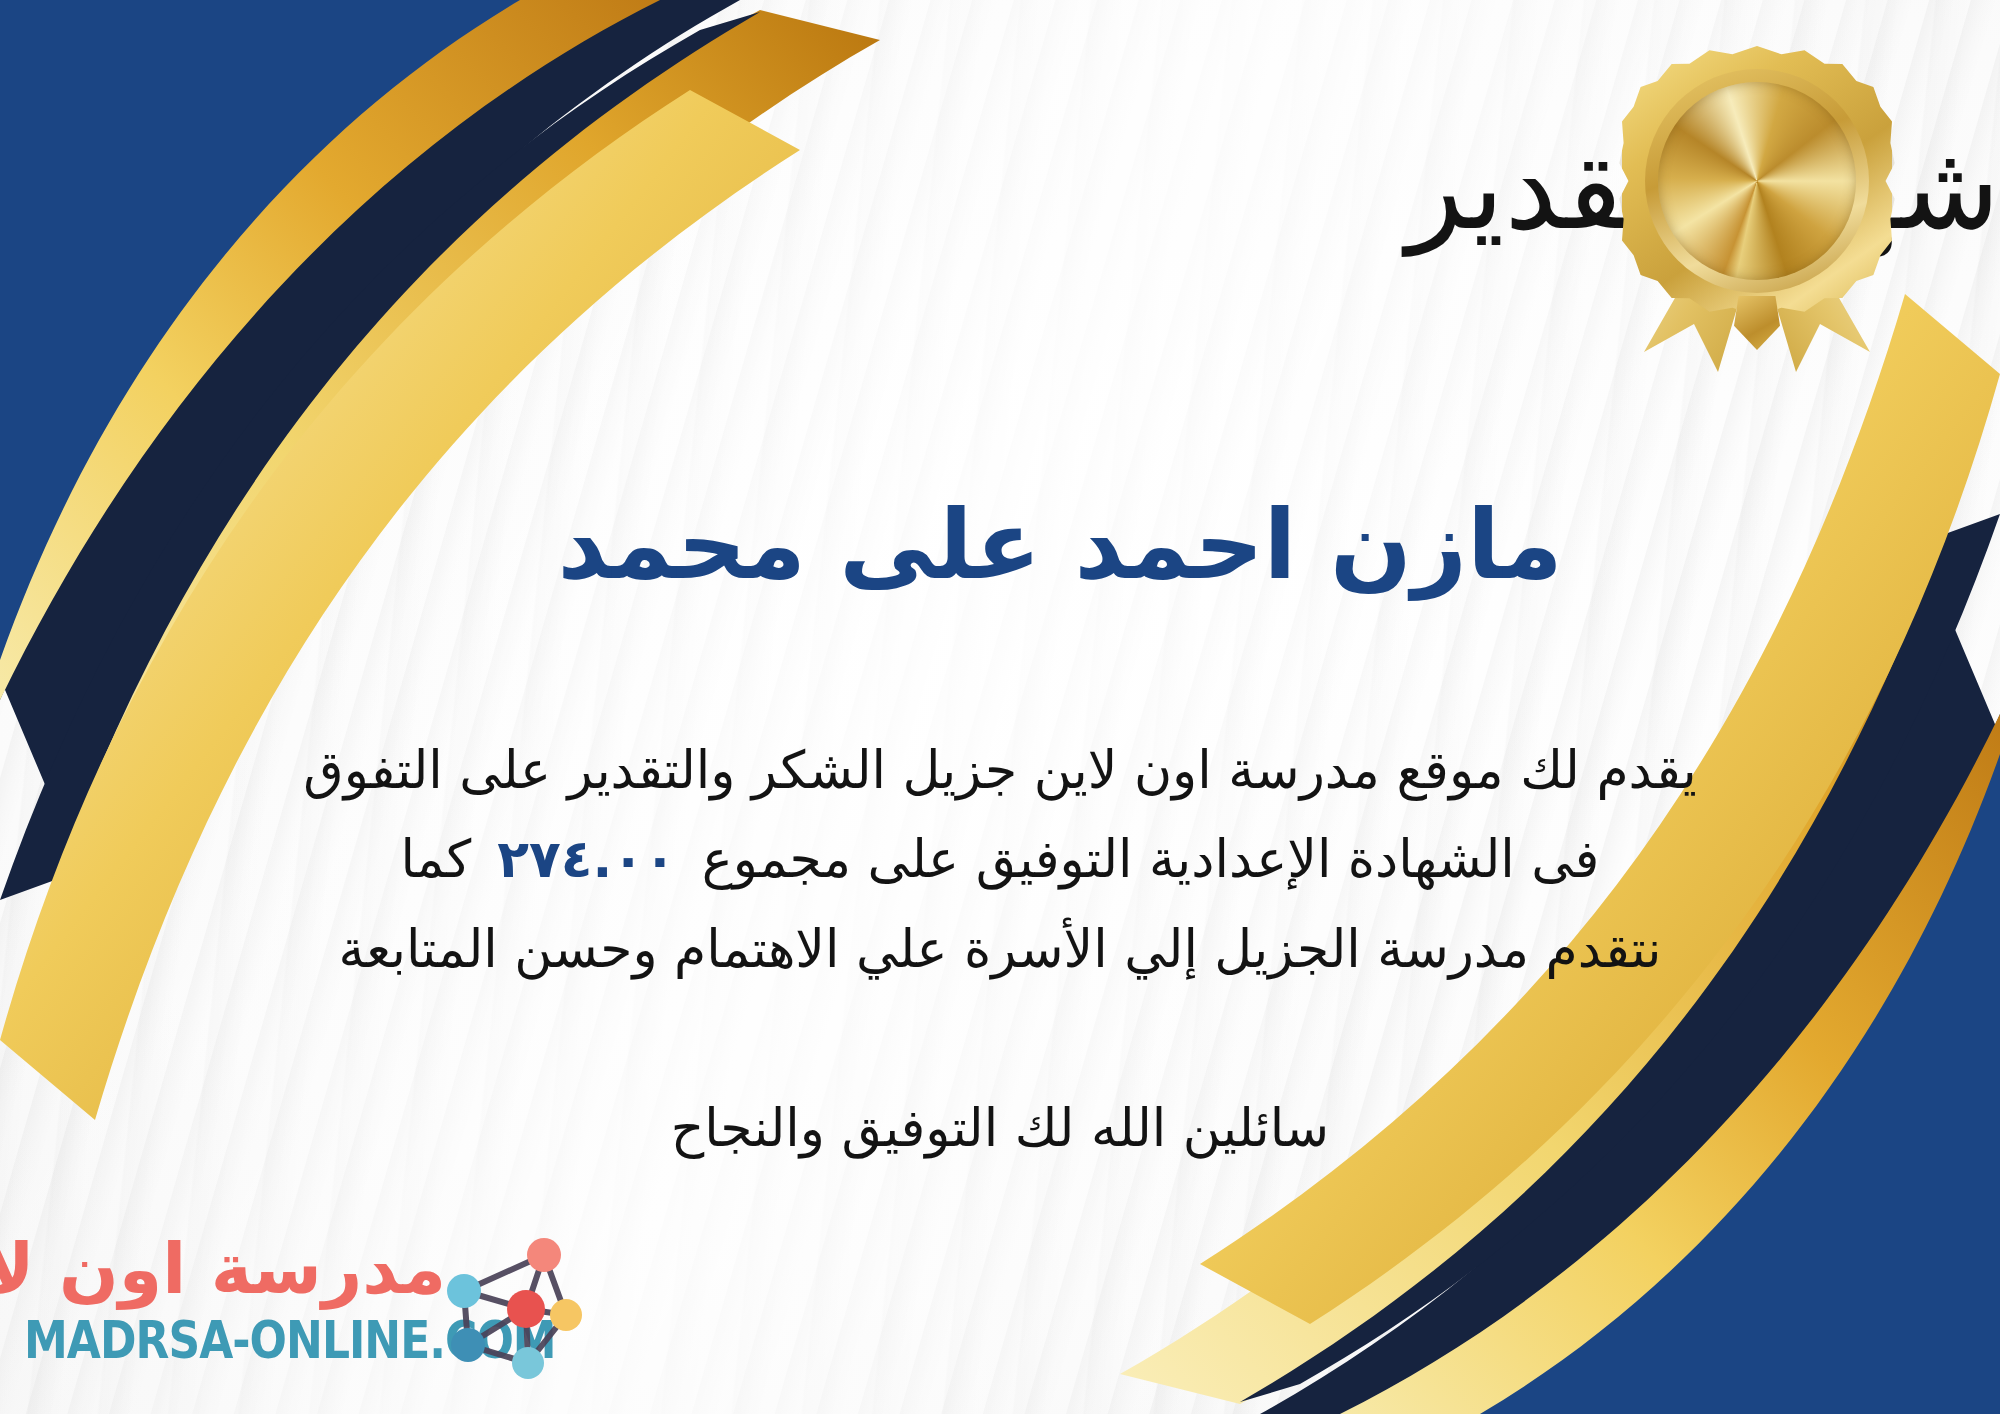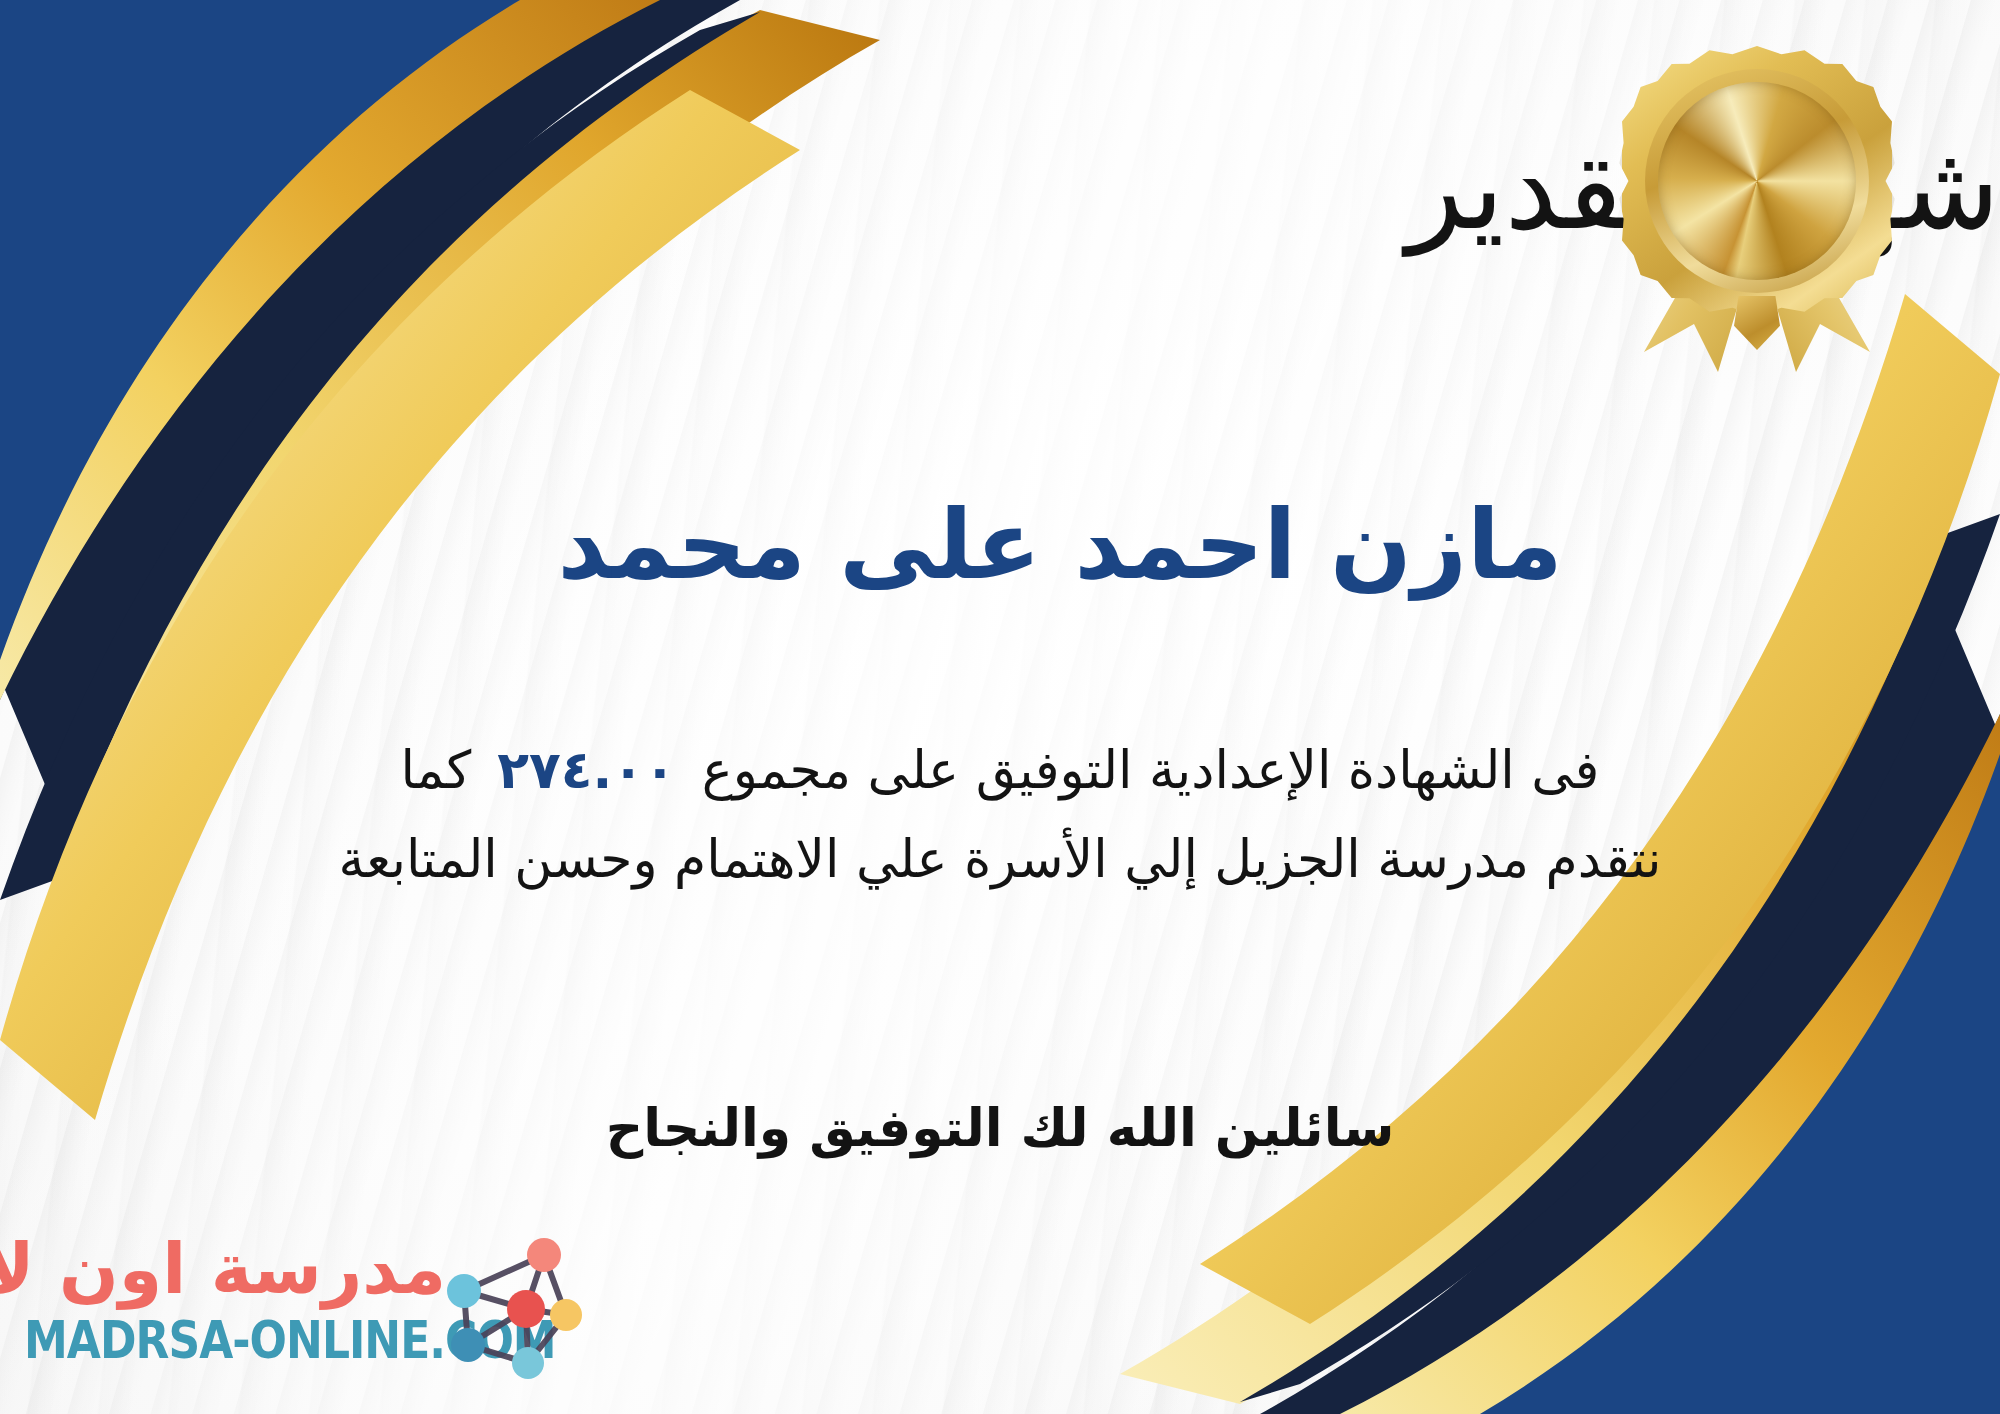--- a/index.html
+++ b/index.html
@@ -87,21 +87,21 @@
     direction:ltr;
     unicode-bidi:embed;
     display:inline-block;
   }
   .closing{
     position:absolute;
     top:1098px;left:0;right:0;
     text-align:center;
     color:#131313;
     font-size:52px;
-    font-weight:700;
+    font-weight:400;
   }
 
   
   .medal{
     position:absolute;
     top:46px;right:108px;
     width:270px;height:330px;
   }
   .ribbons{position:absolute;left:0;top:156px;width:270px;height:174px;}
   .rosette{position:absolute;left:0;top:0;width:270px;height:270px;}
@@ -219,20 +219,21 @@
 
       <rect x="0" y="0" width="2000" height="6" fill="#1b4584" opacity="0"></rect>
     </svg>
   </div>
 
   <div class="title">شهادة تقدير</div>
 
   <div class="student-name">مازن احمد على محمد</div>
 
   <div class="body-block">
+    <div class="body-line">يقدم لك موقع مدرسة اون لاين جزيل الشكر  والتقدير على التفوق</div>
     <div class="body-line">
       <span>فى الشهادة الإعدادية التوفيق على مجموع</span><span class="grade">٢٧٤.٠٠</span><span>كما</span>
     </div>
     <div class="body-line">نتقدم  مدرسة الجزيل إلي الأسرة علي الاهتمام وحسن المتابعة</div>
   </div>
 
   <div class="closing">سائلين الله لك التوفيق  والنجاح</div>
 
   <div class="medal">
     <svg class="ribbons" viewBox="0 0 270 174" aria-hidden="true">

